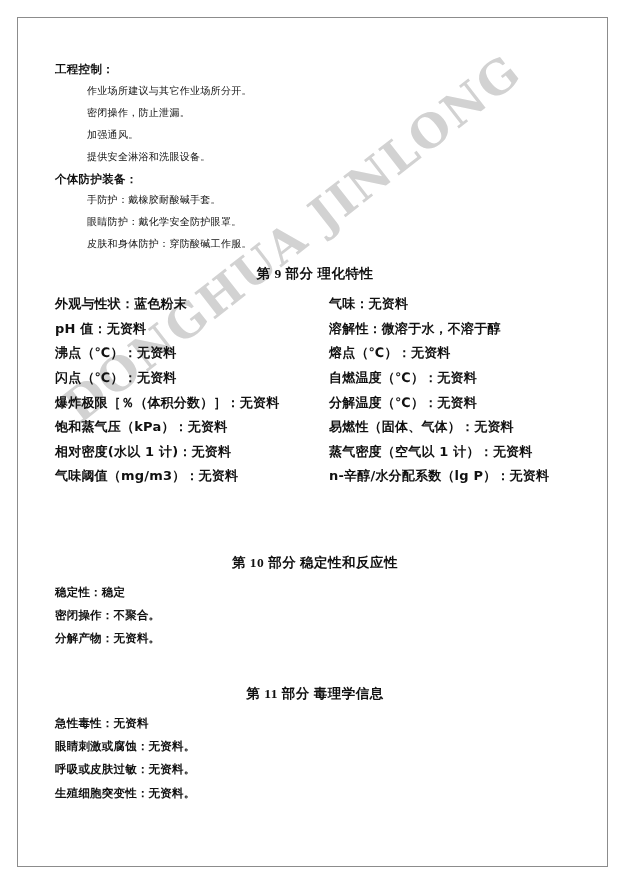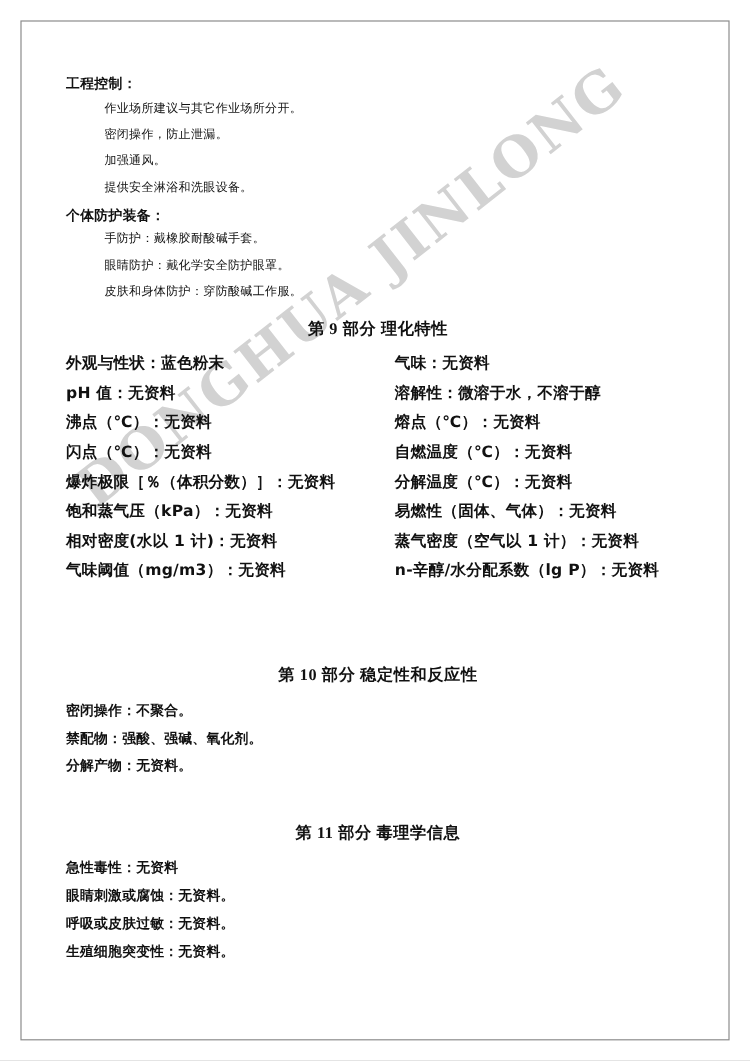--- a/index.html
+++ b/index.html
@@ -169,22 +169,22 @@
           <td class="right">n-辛醇/水分配系数（lg P）：无资料</td>
         </tr>
       </tbody>
         </table>
     </div>
 
     <div class="gap-large"></div>
 
     <div class="block">
       <div class="section-title">第 10 部分  稳定性和反应性</div>
+      <p class="item-line">稳定性：稳定</p>
       <p class="item-line">密闭操作：不聚合。</p>
-      <p class="item-line">禁配物：强酸、强碱、氧化剂。</p>
       <p class="item-line">分解产物：无资料。</p>
     </div>
 
     <div class="gap-mid"></div>
 
     <div class="block">
       <div class="section-title">第 11 部分  毒理学信息</div>
       <p class="item-line">急性毒性：无资料</p>
       <p class="item-line">眼睛刺激或腐蚀：无资料。</p>
       <p class="item-line">呼吸或皮肤过敏：无资料。</p>

